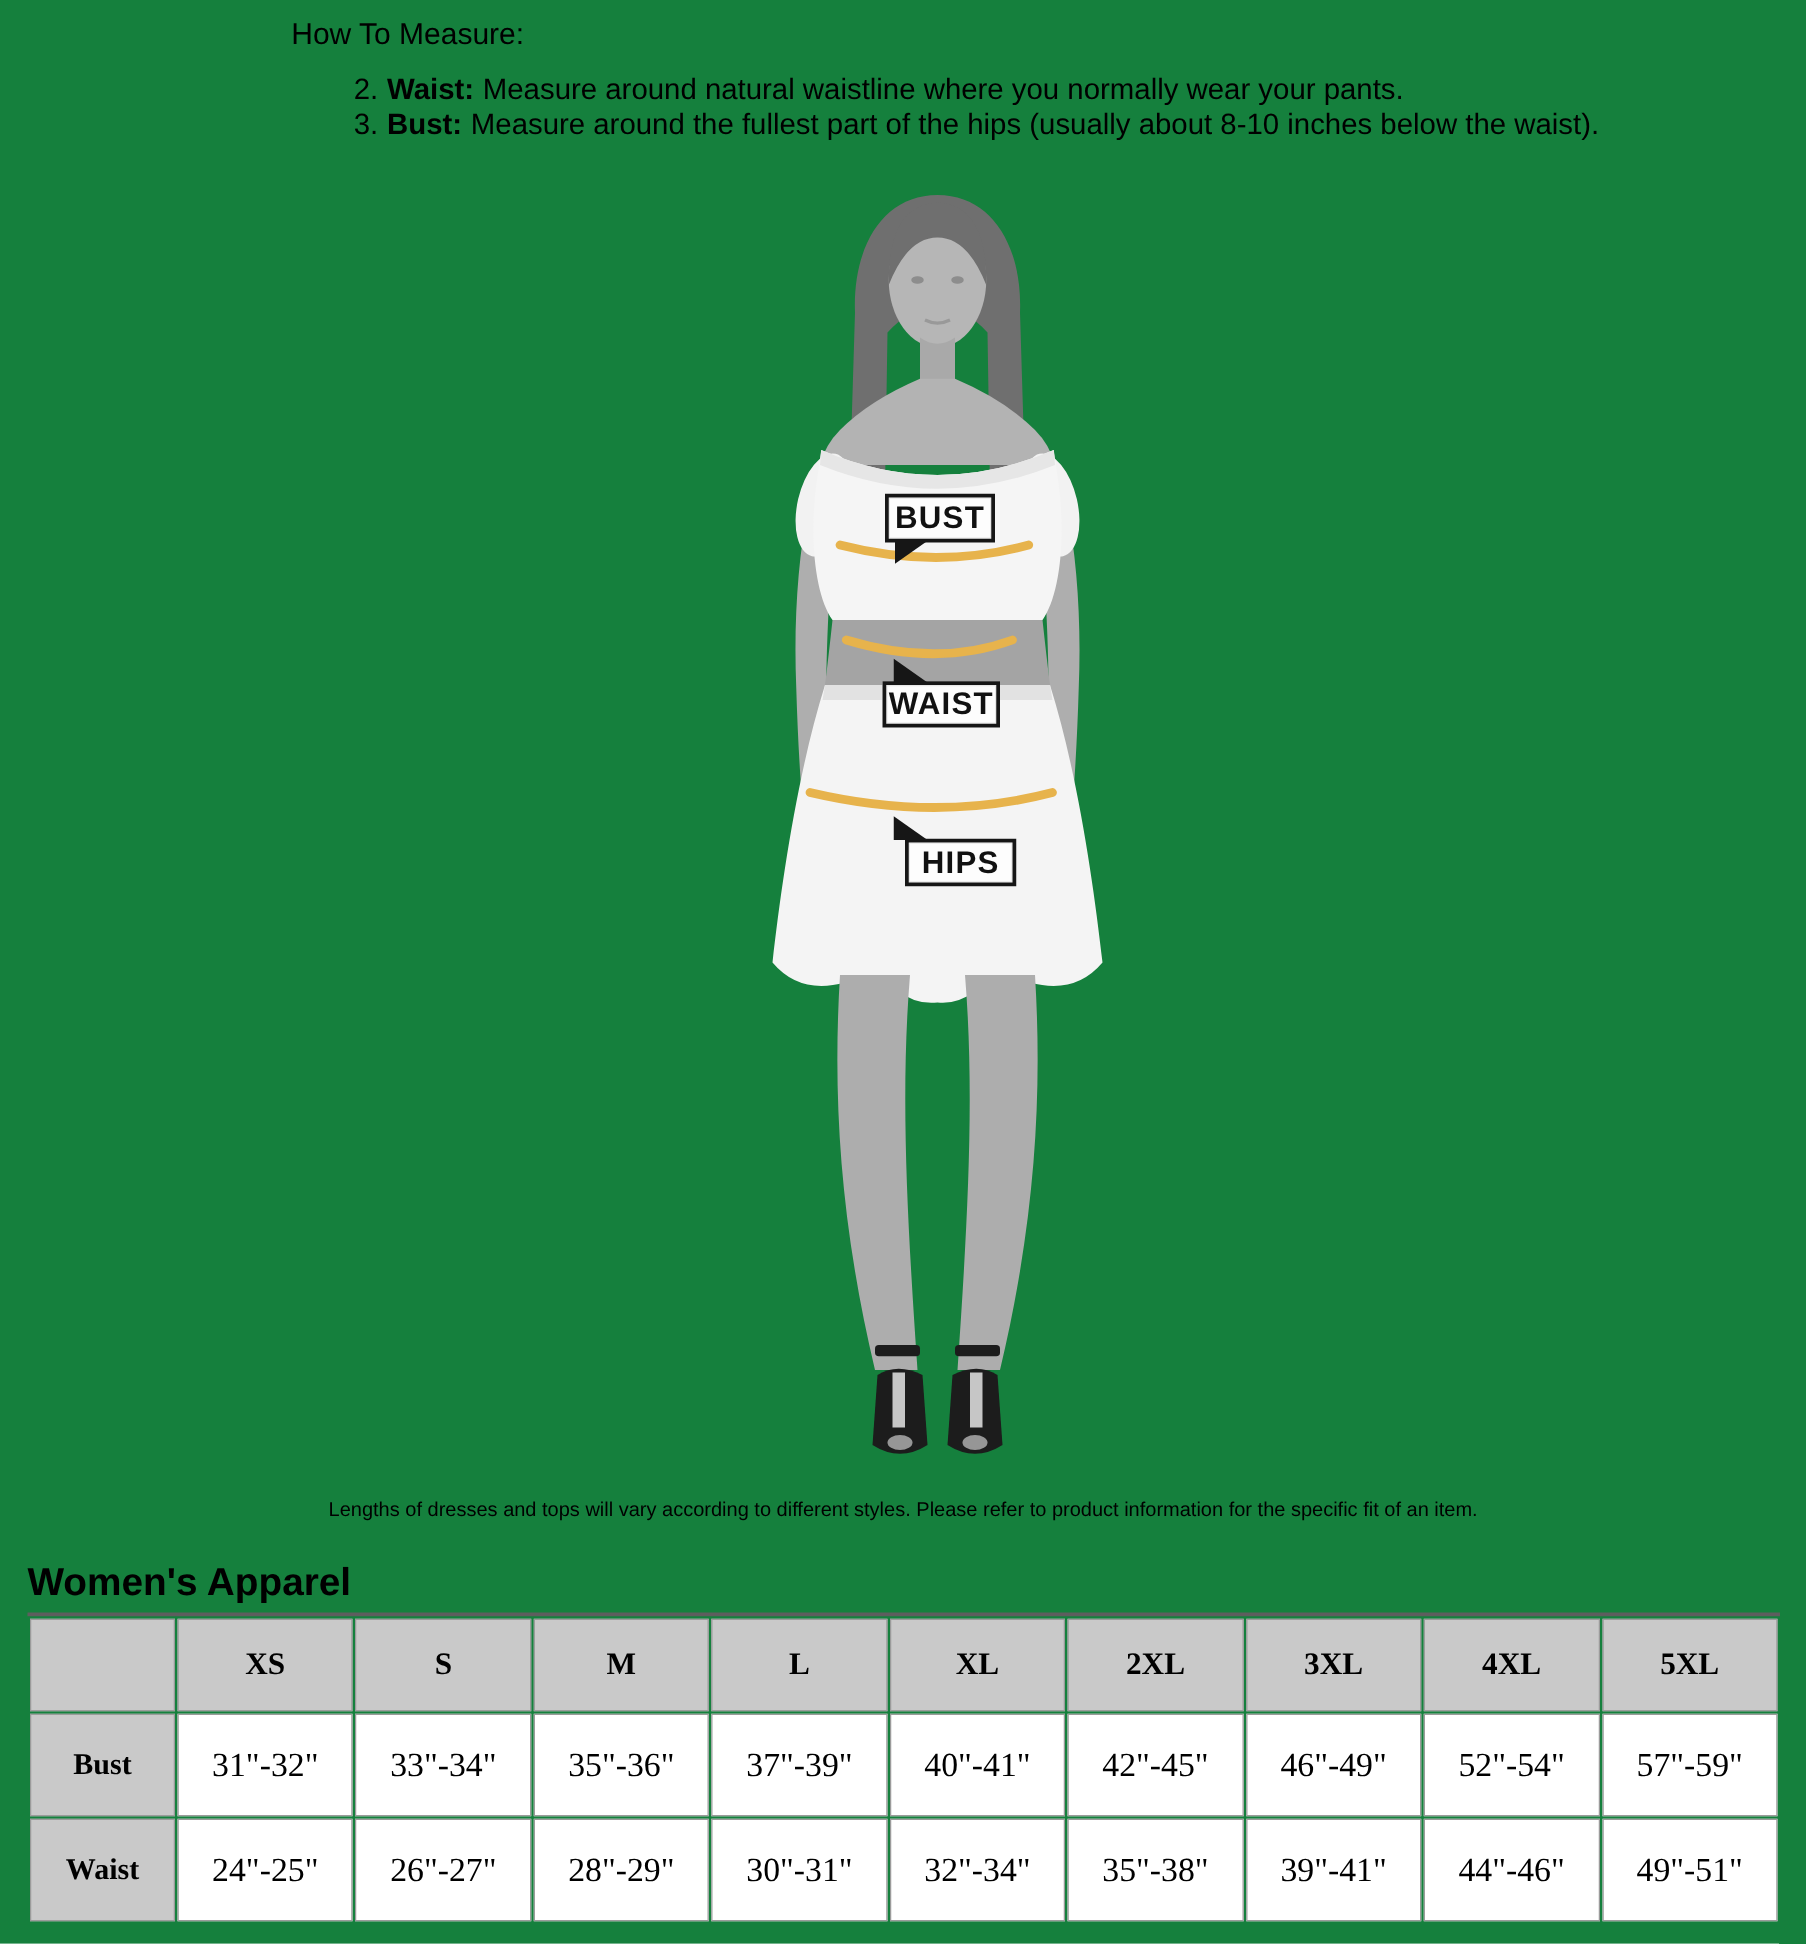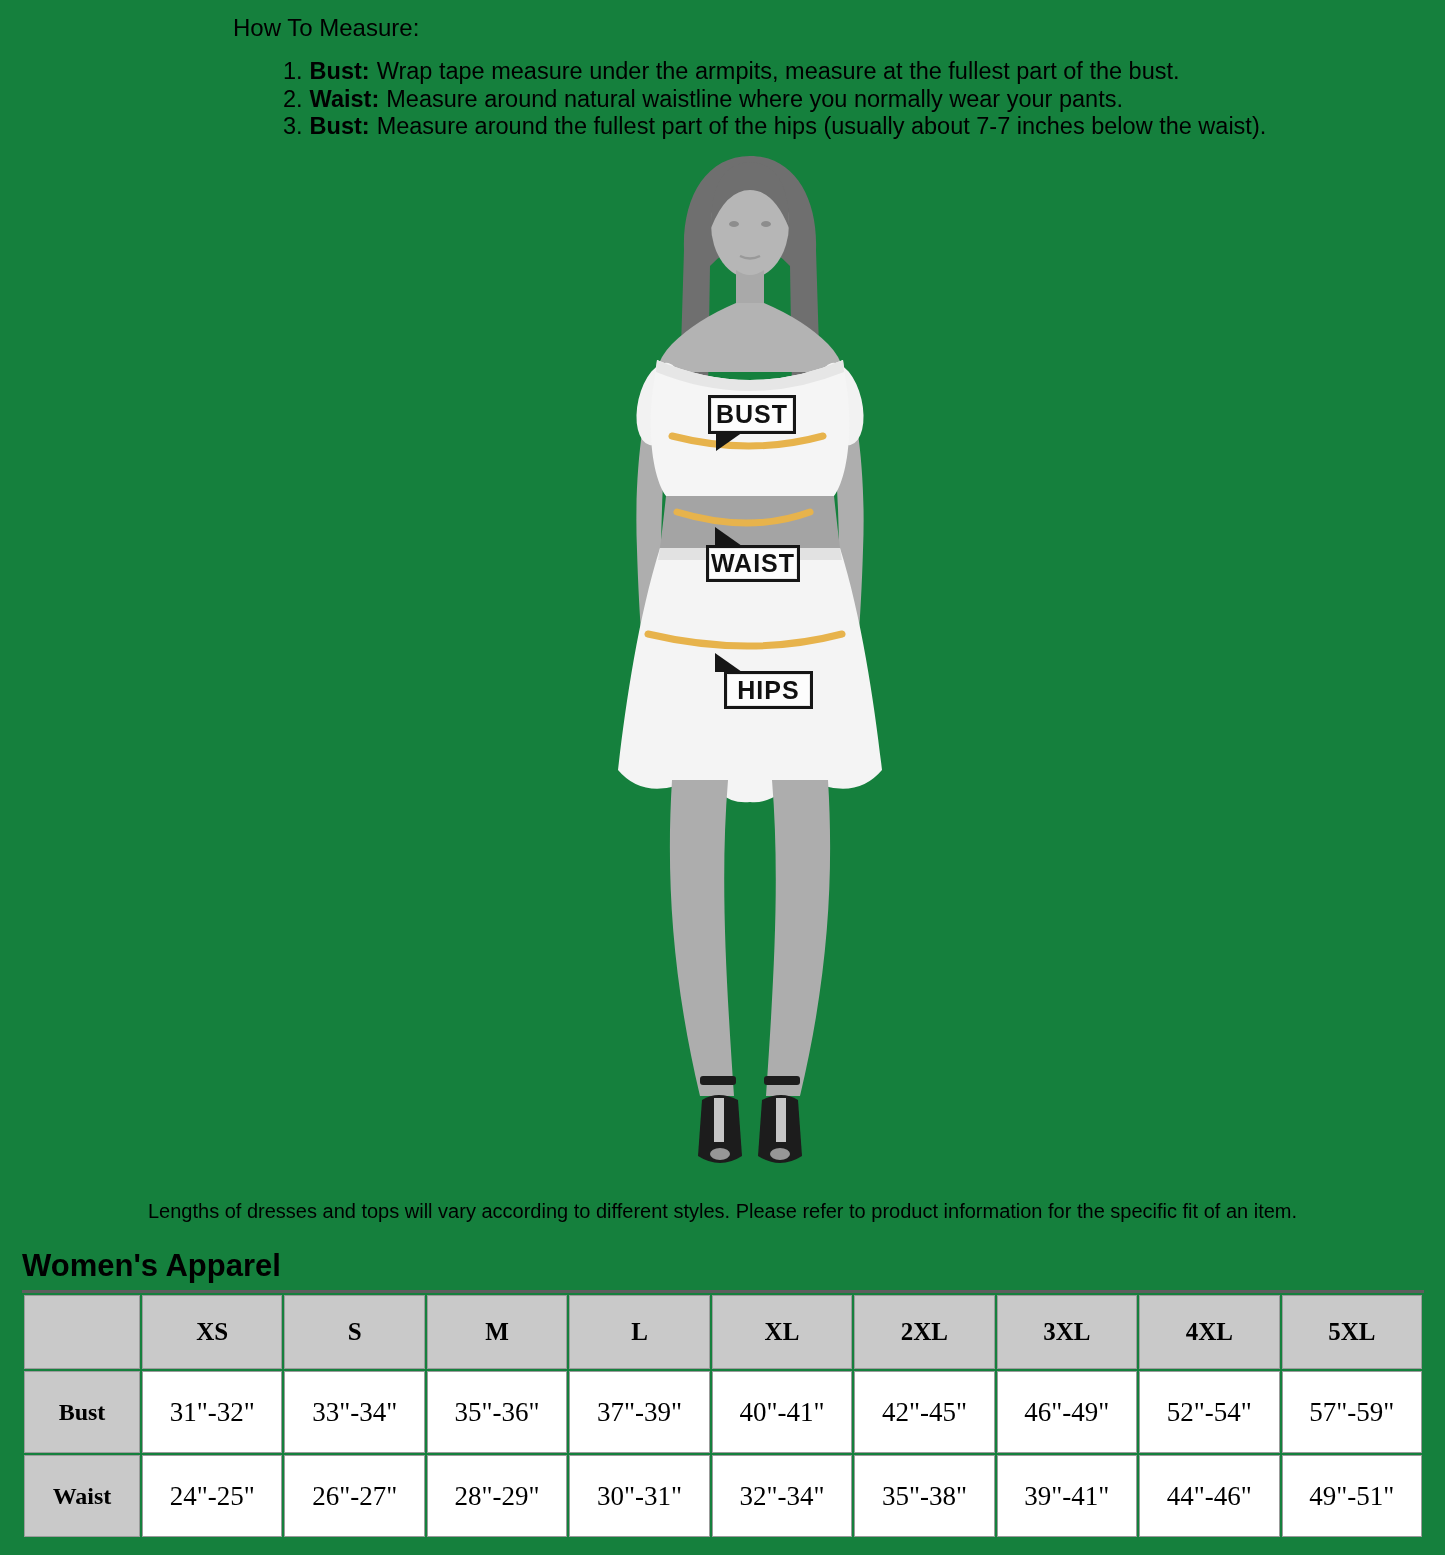--- a/index.html
+++ b/index.html
@@ -25,45 +25,42 @@
   .callout-waist { left:706px; top:545px; width:94px;  height:37px; }
   .callout-hips  { left:724px; top:671px; width:89px;  height:38px; }
   .pointer { position:absolute; width:0; height:0; }
   .pointer-down { border-top:19px solid #161616; border-right:27px solid transparent; }
   .pointer-up   { border-bottom:19px solid #161616; border-right:27px solid transparent; }
   .pointer-bust  { left:716px; top:432px; }
   .pointer-waist { left:715px; top:527px; }
   .pointer-hips  { left:715px; top:653px; }
 
   
-  .note { position:absolute; left:0; top:1200px; width:1445px; text-align:center; font-size:20px; }
+  .note { position:absolute; left:0; top:1200px; width:1445px; text-align:center; font-size:16px; }
   .apparel-heading { position:absolute; left:22px; top:1248px; font-size:31px; font-weight:bold; }
   .table-wrap { position:absolute; left:22px; top:1290px; width:1402px; border-top:3px solid #5e5e5e; }
   table.size-table { border-collapse:separate; border-spacing:2px; table-layout:fixed; width:1402px; }
   table.size-table th, table.size-table td { border:1px solid #9b9b9b; text-align:center; vertical-align:middle;font-family:Liberation Serif, serif; }
   table.size-table thead th { background:#c9c9c9; height:74px; font-size:25px; font-weight:bold; }
   table.size-table tbody th { background:#c9c9c9; font-size:24px; font-weight:bold; }
   table.size-table tbody td { background:#ffffff; height:82px; font-size:27px; font-weight:normal; }
 </style>
 </head>
 <body>
 
 <div class="page">
 
   <div class="how-title">How To Measure:</div>
 
   <div class="instructions">
     <div class="instr-line">
-      <span class="num">1.</span><b>Bust:</b><span>Wrap tape measure under the armpits, measure at the fullest part of the bust.</span>
-    </div>
-    <div class="instr-line">
       <span class="num">2.</span><b>Waist:</b><span>Measure around natural waistline where you normally wear your pants.</span>
     </div>
     <div class="instr-line">
-      <span class="num">3.</span><b>Bust:</b><span>Measure around the fullest part of the hips (usually about 7-7 inches below the waist).</span>
+      <span class="num">3.</span><b>Bust:</b><span>Measure around the fullest part of the hips (usually about 8-10 inches below the waist).</span>
     </div>
   </div>
 
   <div class="figure-wrap">
     <svg viewBox="0 0 380 1062" width="380" height="1062">
 
       <path d="M190,8 C146,8 122,50 124,102 L118,298 Q118,314 147,307 L150,118 Q168,98 190,98 Q212,98 230,118 L233,307 Q262,314 262,298 L256,102 C258,50 234,8 190,8 Z" fill="#6f6f6f"></path>
 
       <ellipse cx="190" cy="76" rx="39" ry="54" fill="#b6b6b6"></ellipse>
       <path d="M151,80 Q150,16 190,14 Q230,16 229,80 Q214,42 190,42 Q166,42 151,80 Z" fill="#6f6f6f"></path>

